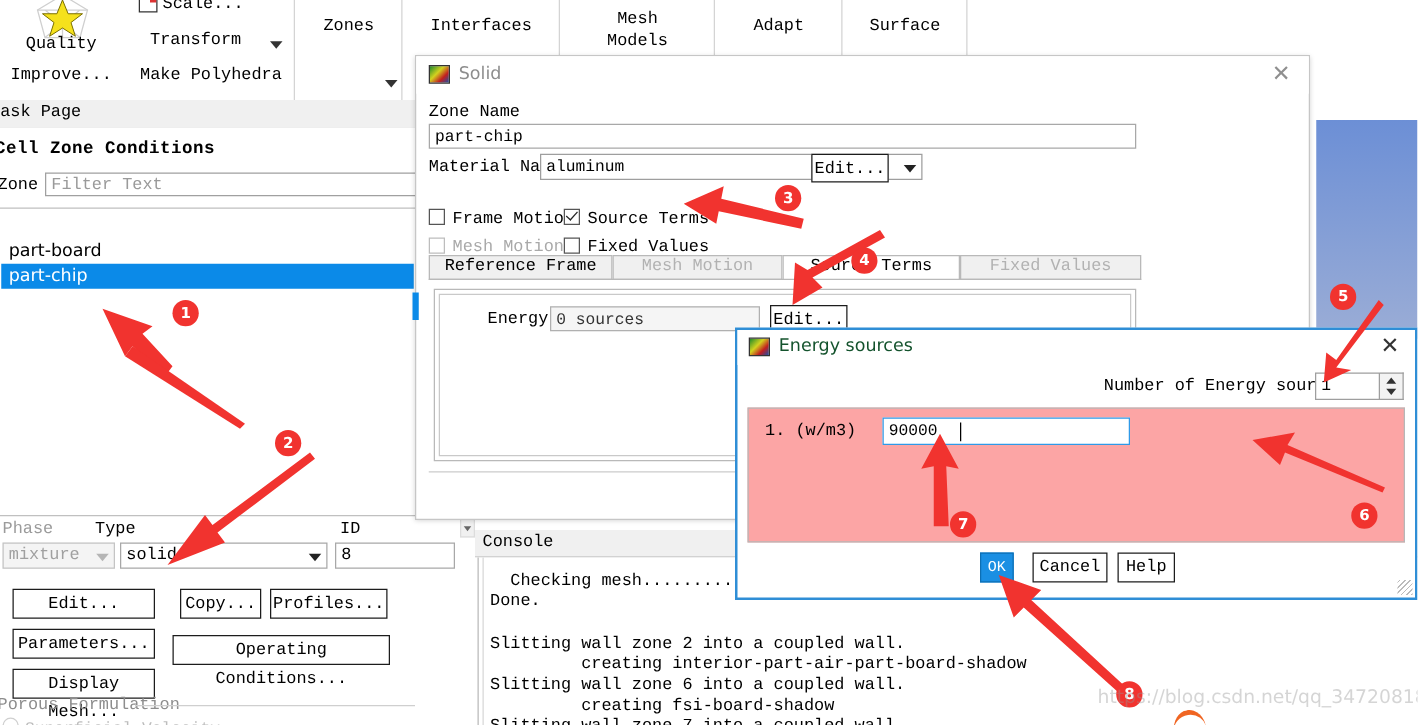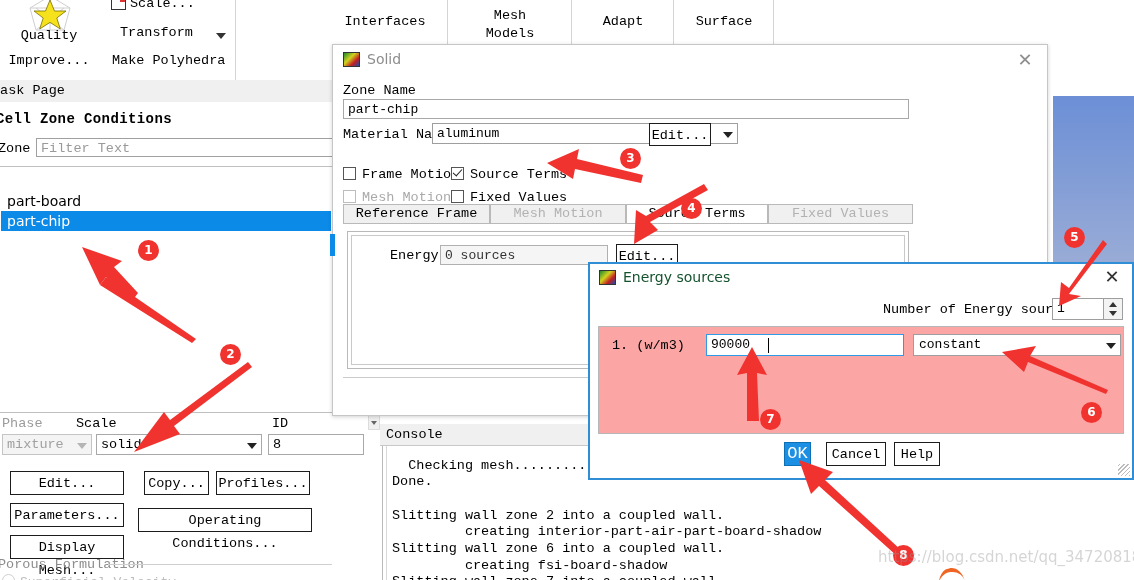--- a/index.html
+++ b/index.html
@@ -117,21 +117,21 @@
   .spin-up{top:3px;border-bottom:5px solid #333;}
   .spin-dn{bottom:3px;border-top:5px solid #333;}
 
   #esrc-list{position:absolute;left:8px;top:62px;width:526px;height:108px;border:1px solid #b7b7b7;box-sizing:border-box;background:#fca5a5;}
   #row-lbl{position:absolute;left:13px;top:11px;font-size:13.5px;white-space:nowrap;}
   #row-val{position:absolute;left:107px;top:7px;width:198px;height:22px;border:1.5px solid #2f9ae8;background:#fff;box-sizing:border-box;}
   #row-val .vv{position:absolute;left:4px;top:2px;}
   #row-type{position:absolute;left:314px;top:7px;width:208px;height:22px;border:1px solid #9e9e9e;background:#fff;box-sizing:border-box;}
 
   #esrc-btnrow{position:absolute;left:0;top:178px;width:542px;height:26px;}
-  #ok-btn{position:absolute;left:194px;top:0;width:27px;height:24px;background:#1a8fe3;color:#fff;border:1px solid #0d6fb4;box-sizing:border-box;text-align:center;line-height:22px;font-size:17px;}
+  #ok-btn{position:absolute;left:194px;top:0;width:27px;height:24px;background:#1a8fe3;color:#fff;border:1px solid #0d6fb4;box-sizing:border-box;text-align:center;line-height:22px;font-size:12px;}
   #cancel-btn{position:absolute;left:236px;top:0;width:60px;height:24px;}
   #help-btn{position:absolute;left:304px;top:0;width:46px;height:24px;}
   #esrc-grip{position:absolute;right:2px;bottom:2px;width:12px;height:12px;
      background:repeating-linear-gradient(-45deg,#bbb 0 1px,transparent 1px 3px);}
 
   
   .badge{position:absolute;width:21px;height:21px;border-radius:50%;background:#f1332f;color:#fff;
      font-family:"DejaVu Sans","Liberation Sans",sans-serif;font-size:12px;font-weight:bold;
      text-align:center;line-height:21px;}
   .arrow{position:absolute;pointer-events:none;}
@@ -162,20 +162,24 @@
   </div>
 
   <div class="ribbon-group" style="left:98px;width:138px;">
     <div class="scale-icon" style="left:13px;top:-4px;"></div>
     <div class="ribbon-label" style="left:32px;top:-4px;">Scale...</div>
     <div class="ribbon-label" style="left:22px;top:25px;">Transform</div>
     <div class="ribbon-caret" style="left:118px;top:33px;"></div>
     <div class="ribbon-label" style="left:14px;top:53px;">Make Polyhedra</div>
   </div>
 
+  <div class="ribbon-group" style="left:236px;width:86px;">
+    <div class="ribbon-label" style="left:0;top:14px;width:86px;">Zones</div>
+    <div class="ribbon-caret" style="left:72px;top:64px;"></div>
+  </div>
 
   <div class="ribbon-group" style="left:448px;width:124px;">
     <div class="ribbon-label" style="left:0;top:7px;width:124px;line-height:18px;">Mesh
 Models</div>
   </div>
 
   <div class="ribbon-group" style="left:322px;width:126px;">
     <div class="ribbon-label" style="left:0;top:14px;width:126px;">Interfaces</div>
   </div>
 
@@ -202,21 +206,21 @@
     <div class="ph">Filter Text</div>
   </div>
 
   <div id="zone-list">
     <div class="zone-item" style="top:24px;">part-board</div>
     <div class="zone-item sel" style="top:44px;">part-chip</div>
   </div>
 
   <div id="lp-bottom">
     <div class="lbl-grey" style="left:2px;top:4px;">Phase</div>
-    <div class="lbl-grey" style="left:76px;top:4px;color:#000;">Scale</div>
+    <div class="lbl-grey" style="left:76px;top:4px;color:#000;">Type</div>
     <div class="lbl-grey" style="left:272px;top:4px;color:#000;">ID</div>
 
     <div class="fld dis" style="left:2px;top:22px;width:90px;height:21px;">
       <div class="v">mixture</div>
       <div class="dropcaret dis"></div>
     </div>
 
     <div class="fld" style="left:96px;top:22px;width:166px;height:21px;">
       <div class="v">solid</div>
       <div class="dropcaret"></div>
@@ -352,24 +356,20 @@
     <div class="spin-up"></div>
     <div class="spin-dn"></div>
   </div>
 
   <div id="esrc-list">
     <div id="row-lbl">1.  (w/m3)</div>
     <div id="row-val">
       <div class="vv">90000</div>
       <div style="position:absolute;left:61px;top:3px;width:1px;height:15px;background:#000;"></div>
     </div>
-    <div id="row-type">
-      <div style="position:absolute;left:5px;top:2px;">constant</div>
-      <div class="dropcaret"></div>
-    </div>
   </div>
 
   <div id="esrc-btnrow">
     <div id="ok-btn">OK</div>
     <div class="btn" id="cancel-btn">
       <span>Cancel</span>
     </div>
     <div class="btn" id="help-btn">
       <span>Help</span>
     </div>

